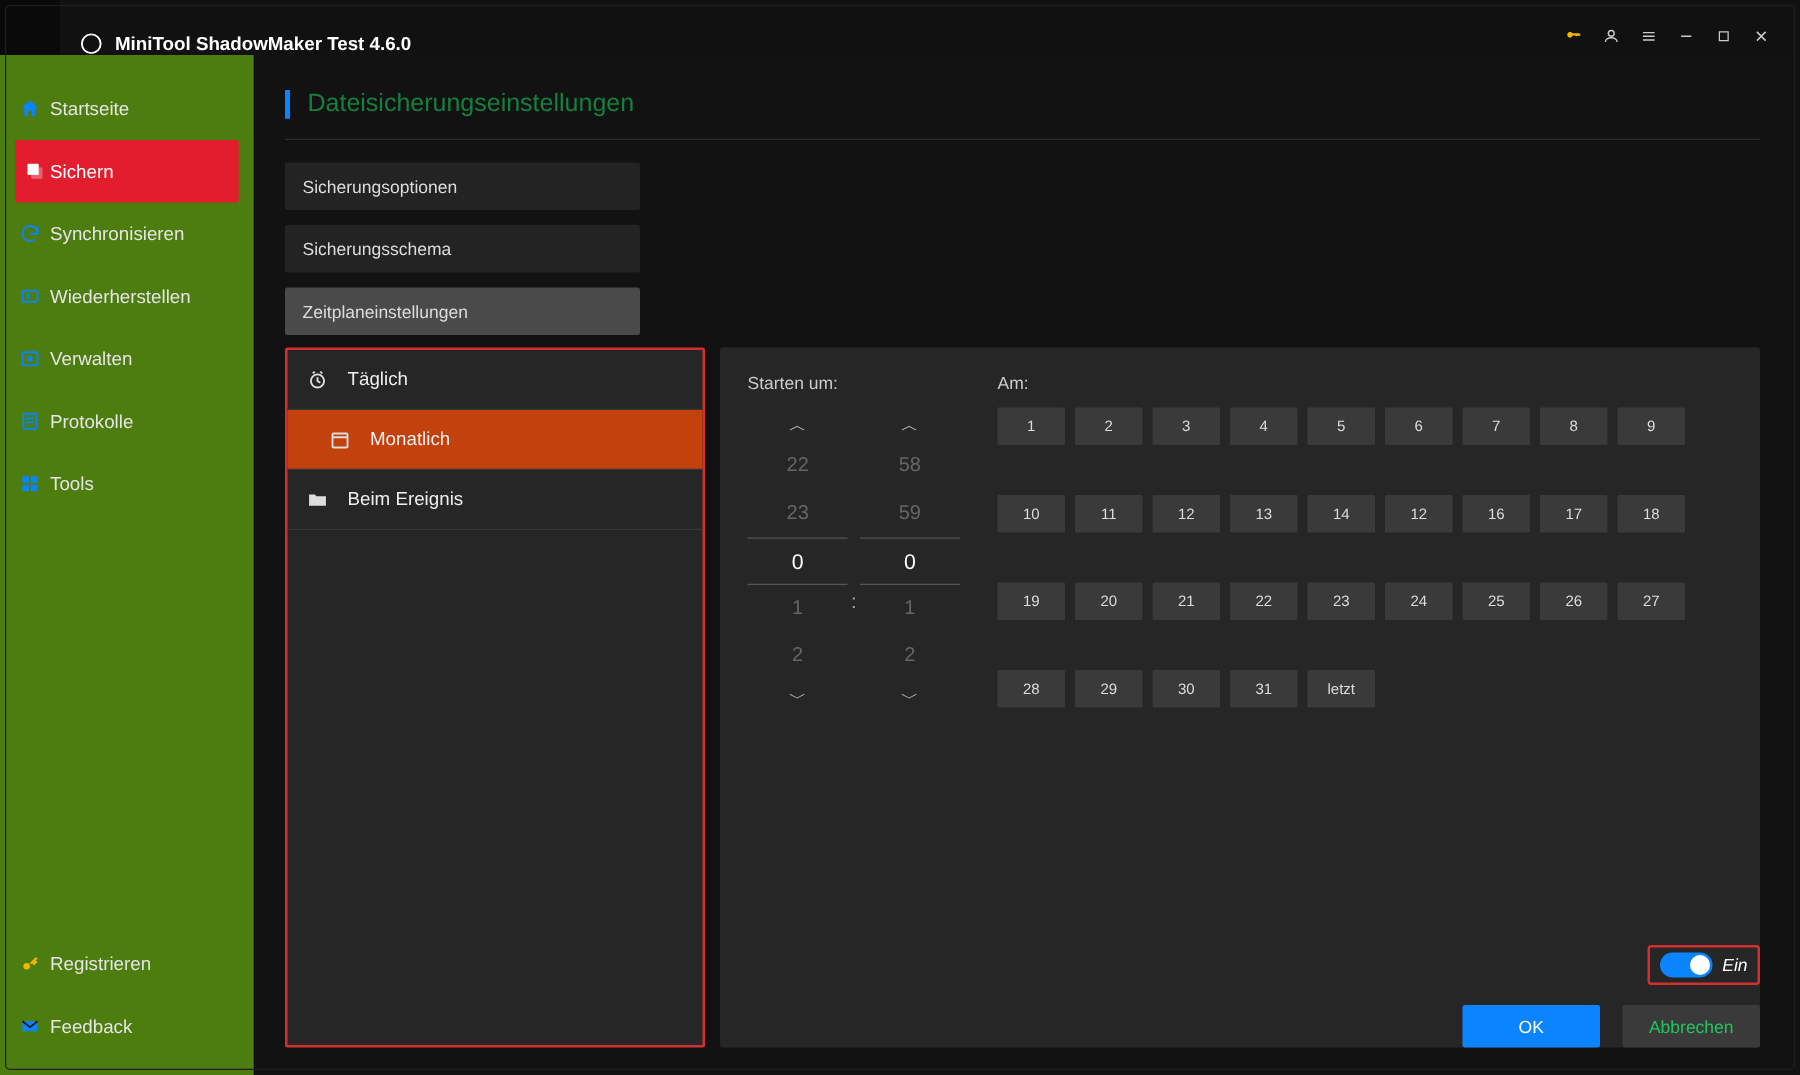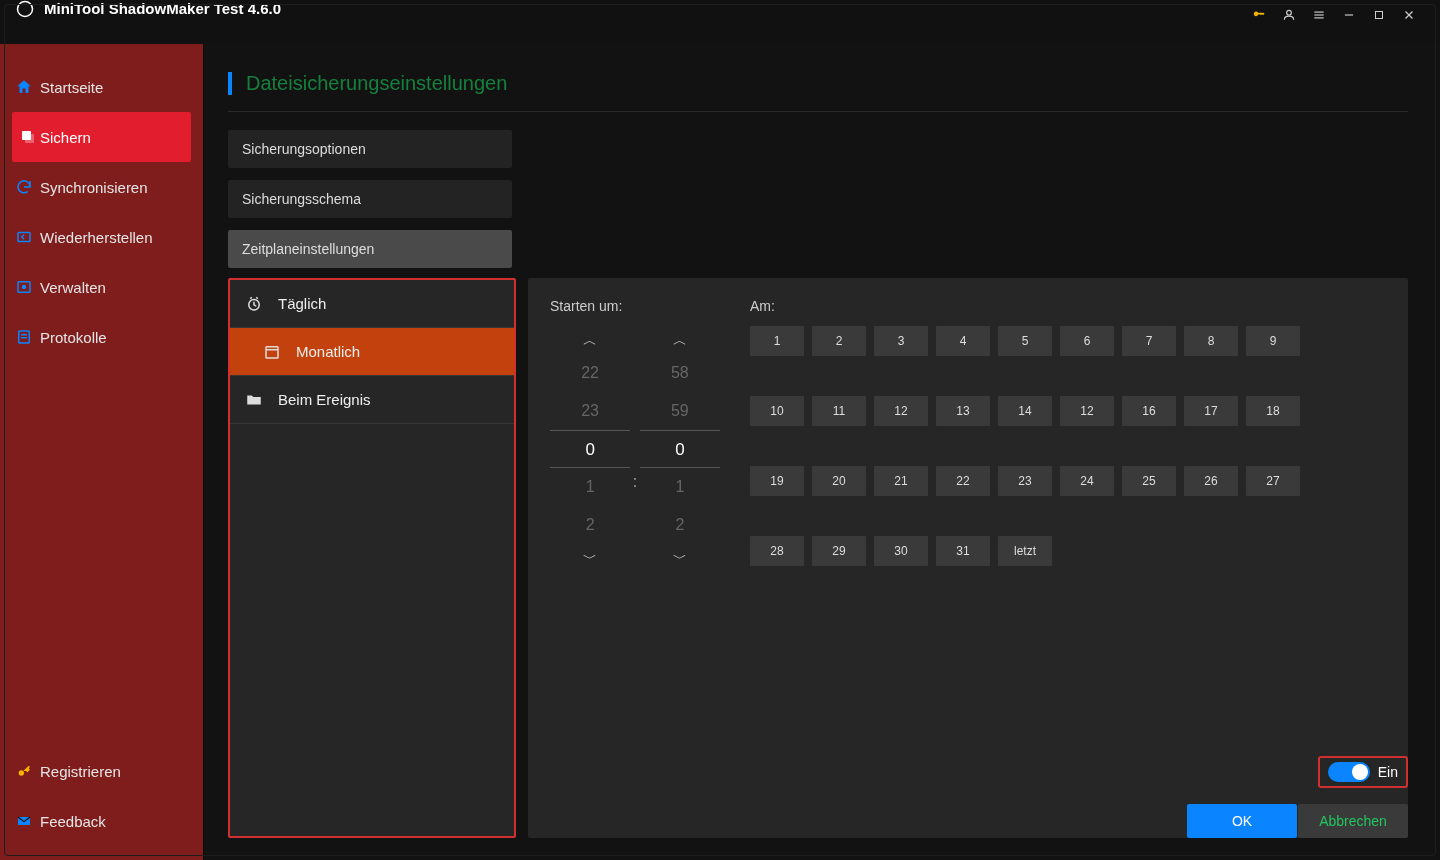--- a/index.html
+++ b/index.html
@@ -9,42 +9,43 @@
     font-family: "Segoe UI", Arial, sans-serif;
     color: #ddd;
     overflow: hidden;
     position: relative;
   }
   
   .titlebar {
     height: 44px;
     background: #111;
     display: flex;
-    align-items: flex-start;
+    align-items: flex-end;
     padding: 0 16px;
     font-size: 15px;
     color: #fff;
     font-weight: 600;
+    margin-left: 48px;
   }
   .titlebar .logo {
     width: 18px; height: 18px; margin-right: 10px;
     display: inline-flex; align-items: center; justify-content: center;
   }
   .titlebar .spacer { flex: 1; }
   .titlebar .ticon {
     width: 30px; height: 30px;
     display: inline-flex; align-items: center; justify-content: center;
     color: #ccc; cursor: pointer; font-size: 14px;
   }
   .titlebar .ticon.key { color: #f5b400; }
   
   .shell { display: flex; height: 816px; }
   .sidebar {
     width: 204px;
-    background: #7f1d1d;
+    background: #4d7c0f;
     display: flex; flex-direction: column;
     padding-top: 18px;
     border-right: 1px solid #0a0a0a;
   }
   .nav-top { flex: 1; }
   .nav-item {
     height: 50px;
     display: flex; align-items: center;
     padding-left: 40px;
     font-size: 15px;
@@ -94,21 +95,21 @@
     padding-left: 14px;
     font-size: 14px;
     color: #ddd;
     cursor: pointer;
     border-radius: 2px;
   }
   .tab.dim { background: #232323; }
   .tab.active { background: #4a4a4a; }
   .panels { display: flex; gap: 12px; }
   .schedule-types {
-    width: 288px;
+    width: 336px;
     background: #262626;
     border: 2px solid #d23030;
     border-radius: 2px;
     height: 560px;
   }
   .stype {
     height: 48px;
     display: flex; align-items: center;
     padding-left: 14px;
     font-size: 15px;
@@ -159,40 +160,40 @@
     font-size: 12px;
     display: flex; align-items: center; justify-content: center;
     cursor: pointer;
     border-radius: 1px;
   }
   .day-spacer { width: 100%; height: 24px; }
   
   .footer {
     position: absolute;
     right: 32px; bottom: 16px;
-    display: flex; align-items: center; gap: 14px;
+    display: flex; align-items: center; gap: 14px; font-style: italic;
   }
   .toggle-wrap {
     display: flex; align-items: center; gap: 8px;
     border: 2px solid #d23030;
     padding: 4px 8px;
     border-radius: 3px;
   }
   .toggle {
     width: 42px; height: 20px; background: #0a84ff;
     border-radius: 10px; position: relative; cursor: pointer;
   }
   .toggle .knob {
     position: absolute; right: 2px; top: 2px;
     width: 16px; height: 16px; background: #fff; border-radius: 50%;
   }
   .toggle-label { font-size: 14px; color: #fff; }
   .footer2 {
     position: absolute; right: 32px; bottom: 22px;
-    display: flex; gap: 1px; align-items: center; padding-left: 28px;
+    display: flex; gap: 18px; align-items: center; padding-left: 28px;
   }
   .btn {
     width: 110px; height: 34px;
     display: flex; align-items: center; justify-content: center;
     font-size: 14px; cursor: pointer; border-radius: 2px;
   }
   .btn.primary { background: #0a84ff; color: #fff; }
   .btn.secondary { background: #3a3a3a; color: #22c55e; }
   
   .outer-border { position: absolute; inset: 4px; border: 1px solid #1e1e1e; pointer-events: none; border-radius: 4px; }
@@ -294,20 +295,31 @@
       </div>
       <div class="nav-item">
         <span class="nicon">
             <svg width="18" height="18" viewBox="0 0 24 24" fill="none" stroke="currentColor" stroke-width="2">
               <rect x="5" y="4" width="14" height="16" rx="1"></rect>
               <line x1="8" y1="9" x2="16" y2="9"></line>
               <line x1="8" y1="13" x2="16" y2="13"></line>
             </svg>
           </span>
         <span>Protokolle</span>
+      </div>
+      <div class="nav-item">
+        <span class="nicon">
+            <svg width="18" height="18" viewBox="0 0 24 24" fill="currentColor">
+              <rect x="4" y="4" width="7" height="7"></rect>
+              <rect x="13" y="4" width="7" height="7"></rect>
+              <rect x="4" y="13" width="7" height="7"></rect>
+              <rect x="13" y="13" width="7" height="7"></rect>
+            </svg>
+          </span>
+        <span>Tools</span>
       </div>
     </div>
     <div class="nav-bottom">
       <div class="nav-item">
         <span class="nicon">
             <svg width="16" height="16" viewBox="0 0 24 24" fill="currentColor">
               <circle cx="8" cy="15" r="4"></circle>
               <path d="M11 12l8-8 2 2-2 2 2 2-4 4-2-2"></path>
             </svg>
           </span>

